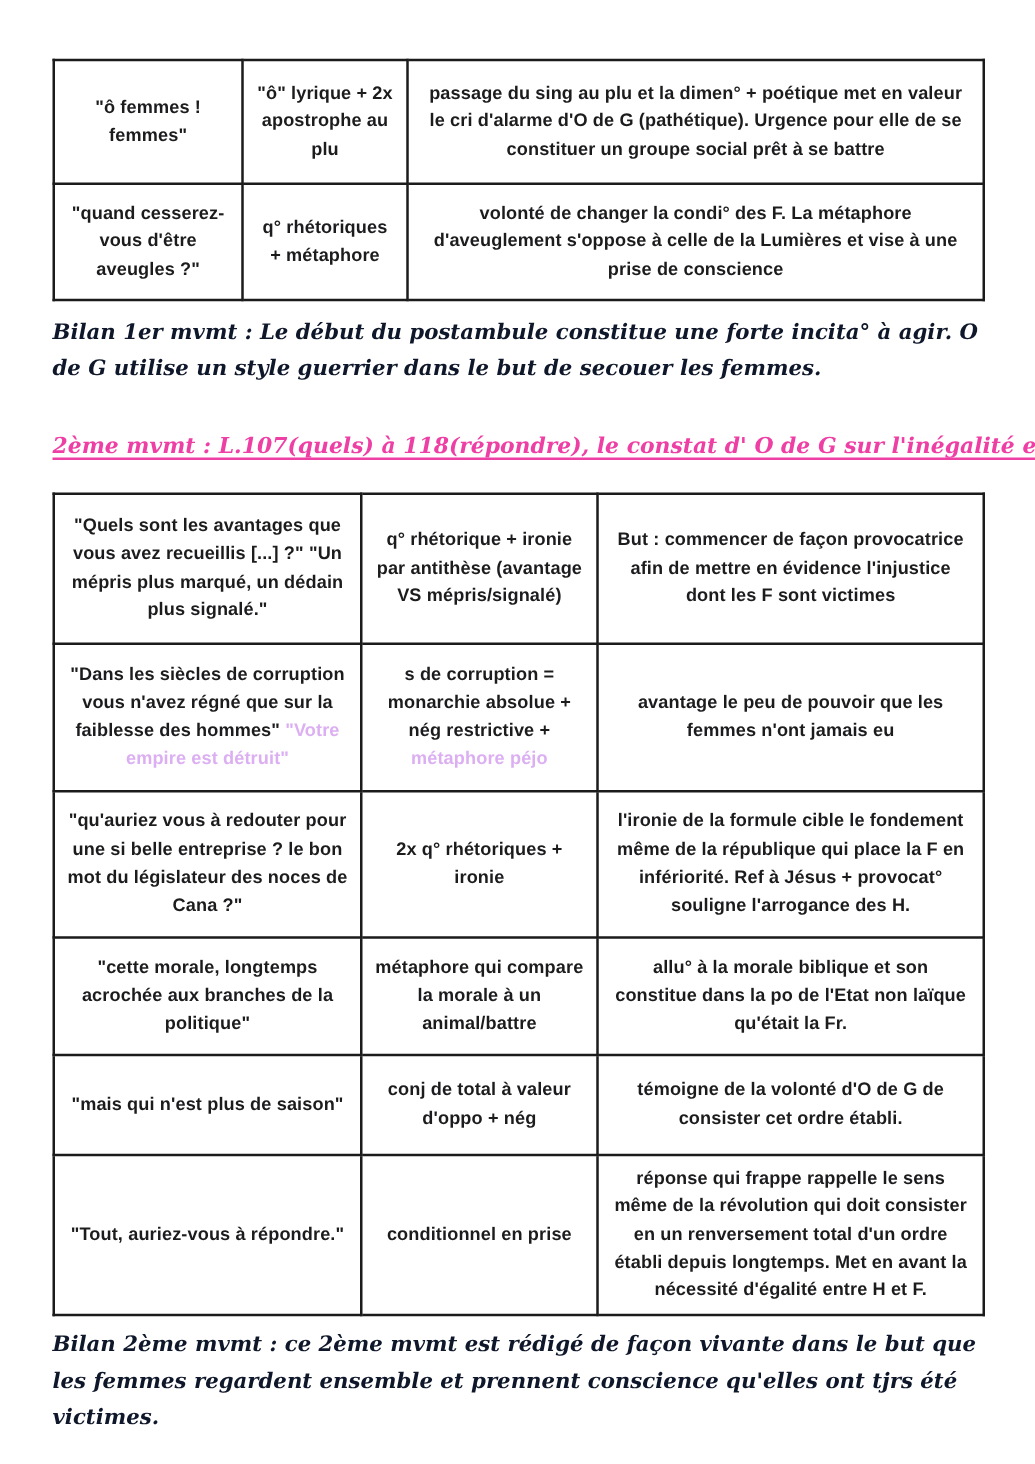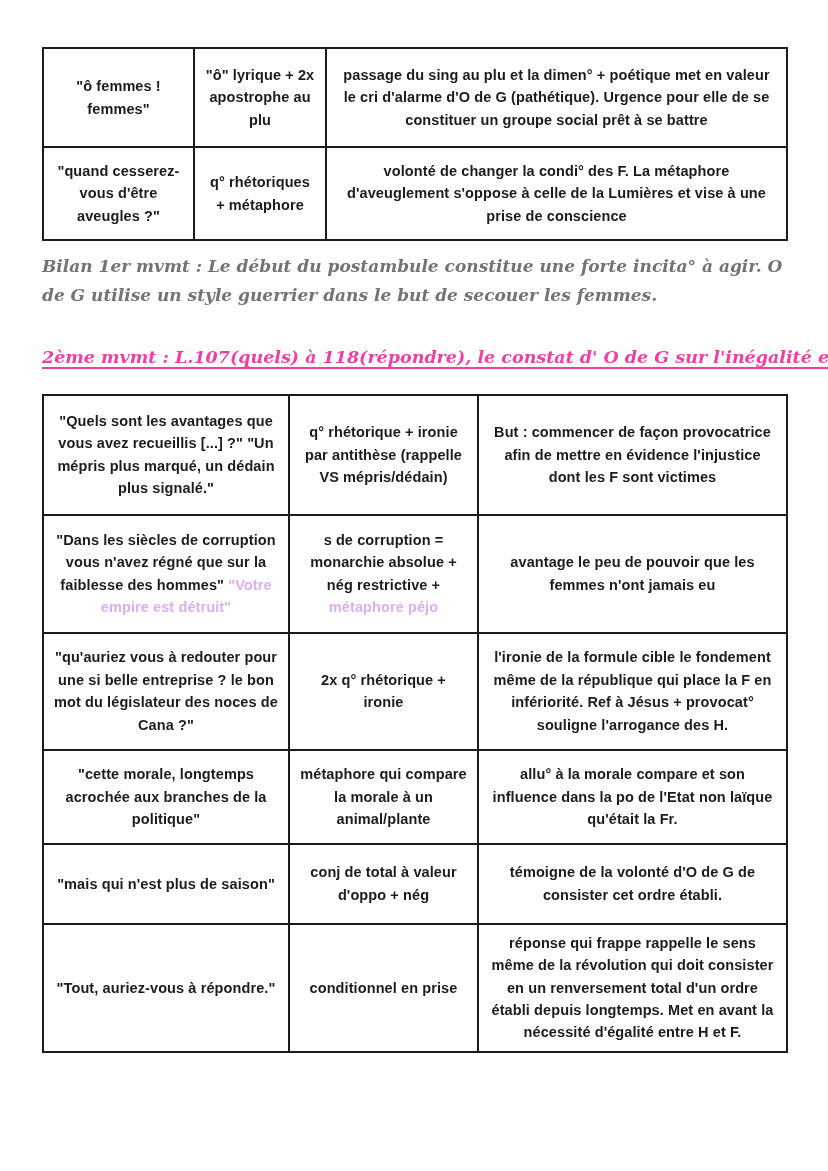--- a/index.html
+++ b/index.html
@@ -54,21 +54,21 @@
   .t2-r6 { height: 128px; }
 
   .lav { color: #dcaff2; }
 
   .script {
     font-family: "DejaVu Serif", serif;
     font-style: italic;
     font-weight: bold;
   }
   .bilan {
-    color: #737373;
+    color: #0f172a;
     font-size: 17px;
     line-height: 1.7;
     width: 760px;
   }
   .bilan1 { margin-top: 11px; }
   .bilan2 { margin-top: 9px; }
   .heading2 {
     margin-top: 37px;
     color: #ee3fa5;
     font-size: 17.5px;
@@ -111,52 +111,53 @@
   <div class="t2wrap">
   <table class="grid">
     <colgroup>
           <col class="t2-c1">
           <col class="t2-c2">
           <col class="t2-c3">
         </colgroup>
     <tbody>
           <tr class="t2-r1">
       <td>"Quels sont les avantages que vous avez recueillis [...] ?" "Un mépris plus marqué, un dédain plus signalé."</td>
-      <td>q° rhétorique + ironie par antithèse (rappelle VS mépris/dédain)</td>
+      <td>q° rhétorique + ironie par antithèse (avantage VS mépris/signalé)</td>
       <td>But : commencer de façon provocatrice afin de mettre en évidence l'injustice dont les F sont victimes</td>
     </tr>
     <tr class="t2-r2">
       <td>
         <span>"Dans les siècles de corruption vous n'avez régné que sur la faiblesse des hommes"</span>
         <span class="lav">"Votre empire est détruit"</span>
       </td>
       <td>
         <span>s de corruption = monarchie absolue + nég restrictive +</span>
         <span class="lav">métaphore péjo</span>
       </td>
       <td>avantage le peu de pouvoir que les femmes n'ont jamais eu</td>
     </tr>
     <tr class="t2-r3">
       <td>"qu'auriez vous à redouter pour une si belle entreprise ? le bon mot du législateur des noces de Cana ?"</td>
-      <td>2x q° rhétorique + ironie</td>
+      <td>2x q° rhétoriques + ironie</td>
       <td>l'ironie de la formule cible le fondement même de la république qui place la F en infériorité. Ref à Jésus + provocat° souligne l'arrogance des H.</td>
     </tr>
     <tr class="t2-r4">
       <td>"cette morale, longtemps acrochée aux branches de la politique"</td>
-      <td>métaphore qui compare la morale à un animal/plante</td>
-      <td>allu° à la morale compare et son influence dans la po de l'Etat non laïque qu'était la Fr.</td>
+      <td>métaphore qui compare la morale à un animal/battre</td>
+      <td>allu° à la morale biblique et son constitue dans la po de l'Etat non laïque qu'était la Fr.</td>
     </tr>
     <tr class="t2-r5">
       <td>"mais qui n'est plus de saison"</td>
       <td>conj de total à valeur d'oppo + nég</td>
       <td>témoigne de la volonté d'O de G de consister cet ordre établi.</td>
     </tr>
     <tr class="t2-r6">
       <td>"Tout, auriez-vous à répondre."</td>
       <td>conditionnel en prise</td>
       <td>réponse qui frappe rappelle le sens même de la révolution qui doit consister en un renversement total d'un ordre établi depuis longtemps. Met en avant la nécessité d'égalité entre H et F.</td>
     </tr>
   </tbody>
       </table>
   </div>
 
+  <div class="bilan bilan2 script">Bilan 2ème mvmt : ce 2ème mvmt est rédigé de façon vivante dans le but que les femmes regardent ensemble et prennent conscience qu'elles ont tjrs été victimes.</div>
 
 </div>
 
 </body></html>

